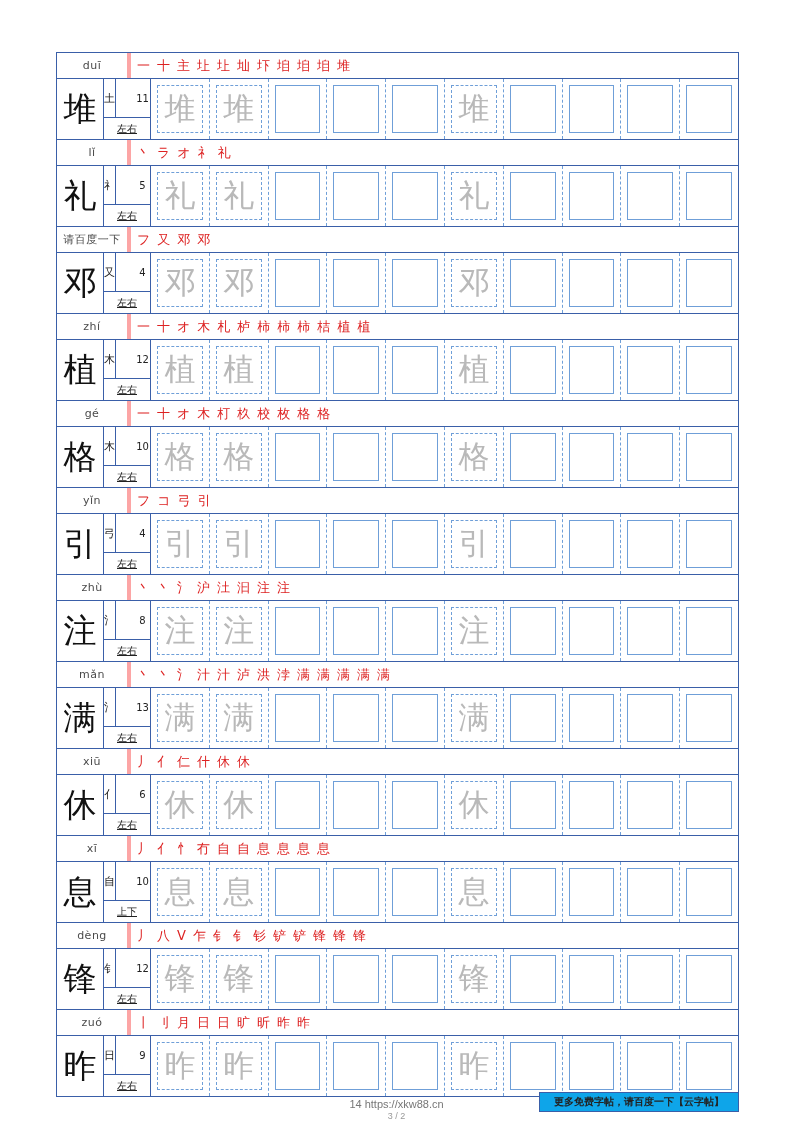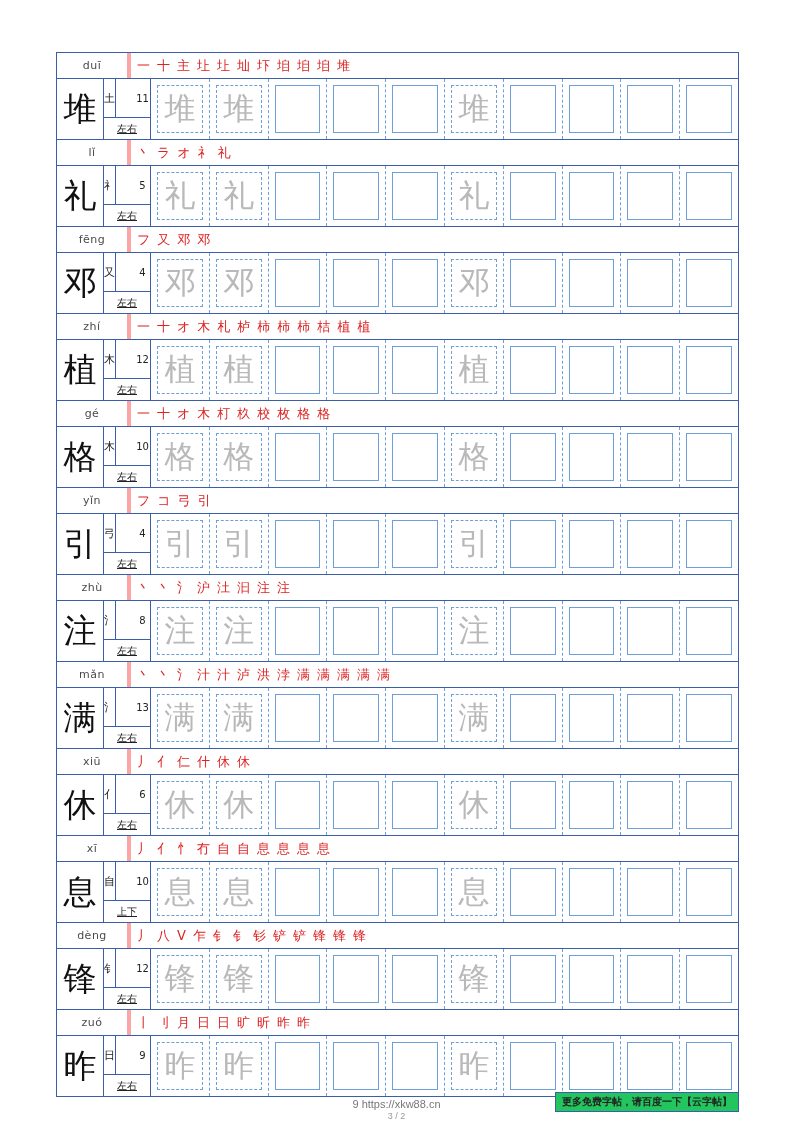--- a/index.html
+++ b/index.html
@@ -156,22 +156,22 @@
     top: 13px;
     text-align: center;
     font-size: 9px;
     color: #999;
     font-family: "Liberation Sans", sans-serif;
   }
   .footer-badge {
     position: absolute;
     right: 54px; top: -6px;
     border: 1.2px solid #3a5fa8;
-    background: #22c55e;
-    padding: 2px 6px;
+    background: #0ea5e9;
+    padding: 2px 14px;
     font-size: 10px;
     color: #222;
     font-family: "DejaVu Sans", sans-serif;
     font-weight: bold;
   }
 </style>
 </head>
 <body>
 
 <div class="page">
@@ -285,21 +285,21 @@
               <div class="ghost blank"></div>
             </div>
             <div class="box solid">
               <div class="ghost blank"></div>
             </div>
           </div>
         </div>
       </div>
       <div class="row">
         <div class="strip">
-          <div class="pinyin-cell">fēng</div>
+          <div class="pinyin-cell">请百度一下</div>
           <div class="strokes">
             <span>フ</span>
             <span>又</span>
             <span>邓</span>
             <span>邓</span>
           </div>
         </div>
         <div class="writeline">
           <div class="char-cell">邓</div>
           <div class="info-cell">
@@ -864,17 +864,17 @@
             </div>
             <div class="box solid">
               <div class="ghost blank"></div>
             </div>
           </div>
         </div>
       </div>
     </div>
 
   <div class="footer">
-    <div class="footer-center">9 https://xkw88.cn</div>
+    <div class="footer-center">14 https://xkw88.cn</div>
     <div class="footer-sub">3 / 2</div>
     <div class="footer-badge">更多免费字帖，请百度一下【云字帖】</div>
   </div>
 </div>
 
 </body></html>

